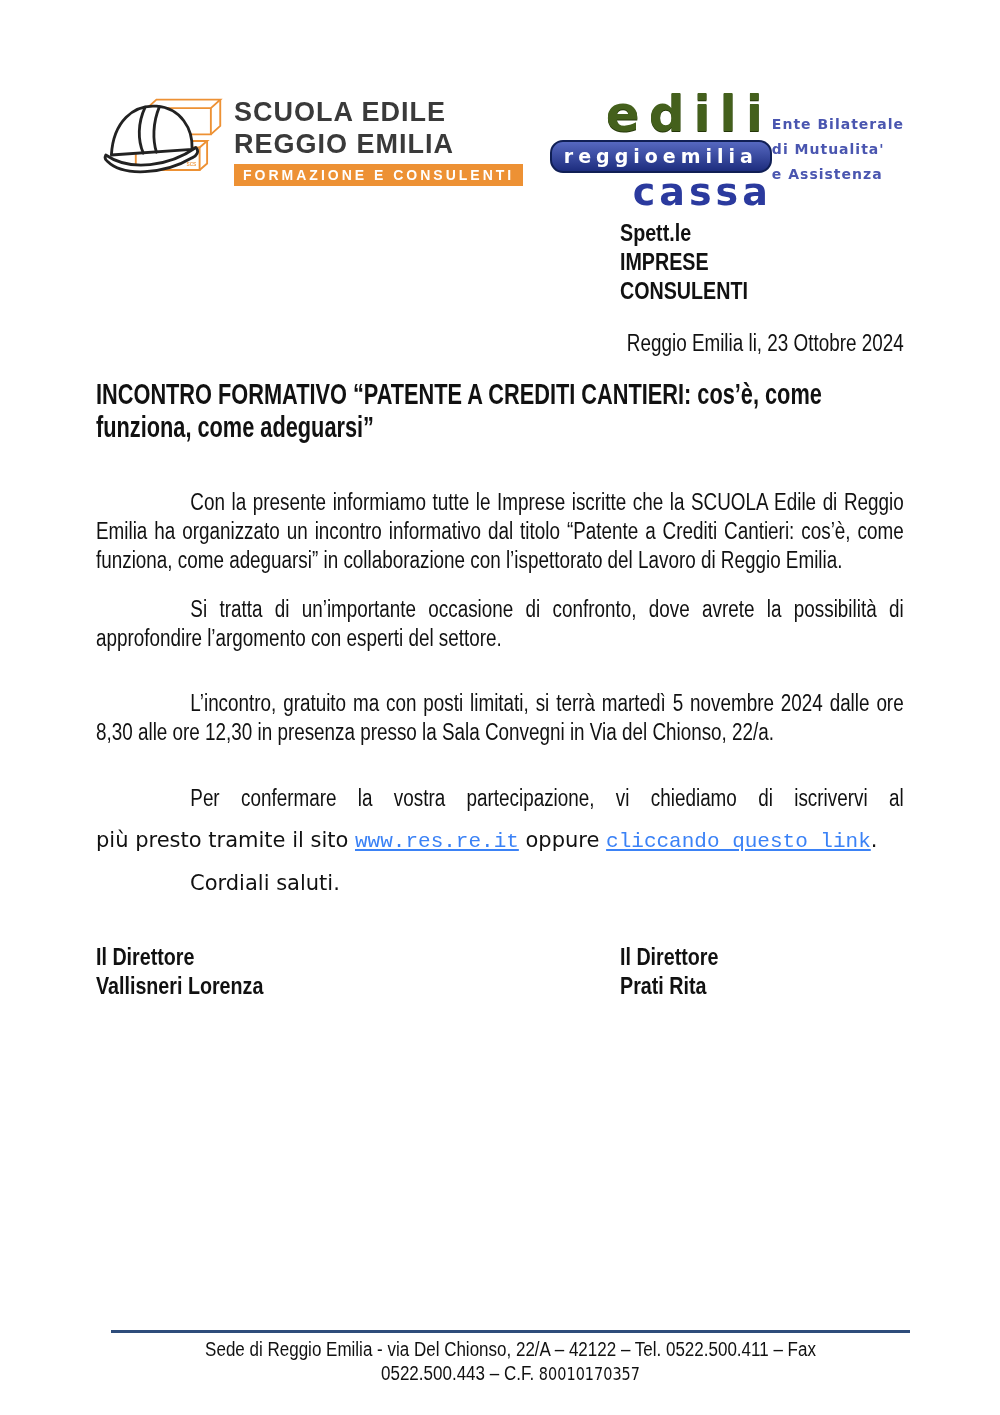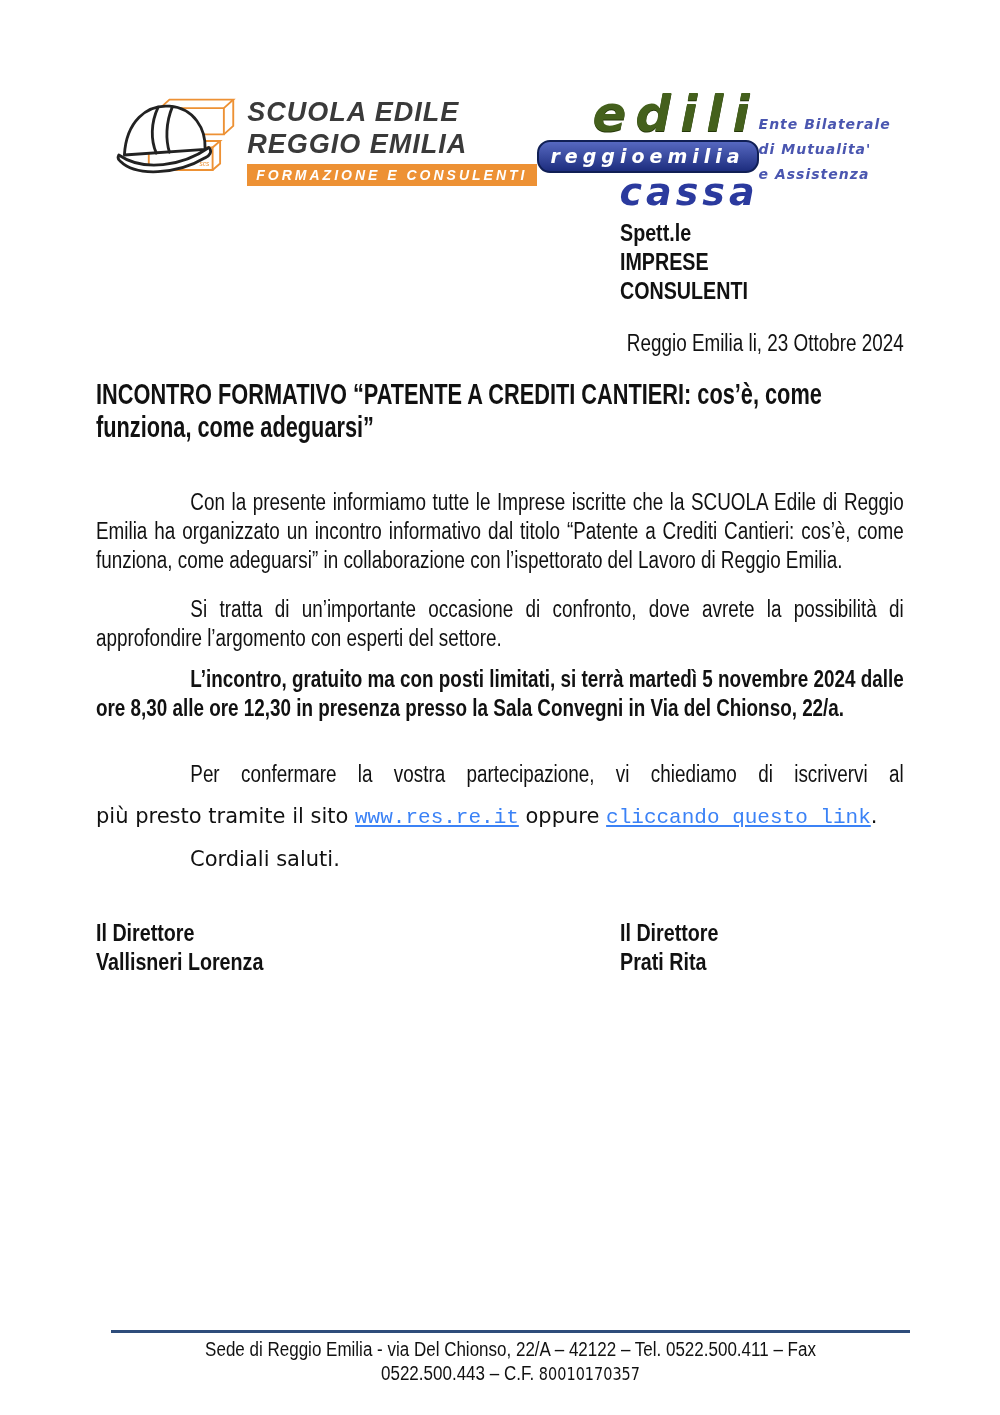--- a/index.html
+++ b/index.html
@@ -12,21 +12,21 @@
     overflow: hidden;
   }
   .content { padding: 90px 96px 0 96px; }
 
   
   .cond   { transform: scaleX(0.82); transform-origin: 0 0; width: 121.9%; }
   .cond-h { transform: scaleX(0.75); transform-origin: 0 0; width: 133.3%; }
   .cond-c { transform: scaleX(0.85); transform-origin: 50% 50%; }
 
   
-  .header { display: flex; justify-content: center; align-items: flex-start; height: 108px; font-style: italic; }
+  .header { display: flex; justify-content: space-between; align-items: flex-start; height: 108px; }
   .logo-left { display: flex; align-items: flex-start; gap: 10px; margin-left: 6px; }
   .logo-left-text { padding-top: 6px; }
   .logo-title { font-size: 27px; line-height: 32px; color: #3a3a3a; letter-spacing: 1px; font-weight: 600; }
   .logo-banner { margin-top: 4px; display: inline-block; background: #ED9134; color: #ffffff;
                  font-size: 14px; letter-spacing: 3px; padding: 3px 9px; font-weight: 600; }
   .logo-right { display: flex; align-items: flex-start; }
   .edili-stack { display: flex; flex-direction: column; align-items: flex-end; }
   .edili-word { font-family: "DejaVu Sans", sans-serif; font-weight: bold; font-size: 50px; line-height: 48px;
                 color: #44601C; letter-spacing: 9px; text-shadow: 0 1px 0 #243608; }
   .re-pill { margin-top: 2px; background: linear-gradient(180deg,#5668c0,#1d2d7e);
@@ -39,21 +39,21 @@
              font-weight: bold; font-size: 14px; line-height: 25px; letter-spacing: 1px; white-space: nowrap; }
 
   
   .recipient { margin-left: 524px; margin-top: 20px; font-weight: bold; font-size: 24px; line-height: 29px; }
   .dateline  { margin-top: 24px; font-size: 23px; line-height: 29px; text-align: right; }
   .subject   { margin-top: 20px; font-weight: bold; font-size: 29px; line-height: 33px; }
   .para { font-size: 23px; line-height: 29px; text-align: justify; }
   .indent { text-indent: 115px; }
   .p1 { margin-top: 44px; }
   .p2 { margin-top: 20px; }
-  .p3 { margin-top: 12px; font-weight: bold; }
+  .p3 { margin-top: 36px; }
   .p4 { margin-top: 30px; }
   .p4-line1 { font-size: 23px; line-height: 42px; text-align: justify; text-align-last: justify; text-indent: 115px; }
   .p4-line2 { font-family: "DejaVu Sans", sans-serif; font-size: 21px; line-height: 42px; }
   a.doclink { color: #3b82f6; text-decoration: underline; cursor: pointer; font-family: Liberation Mono, monospace; }
   .closing { margin-top: 6px; font-family: "DejaVu Sans", sans-serif; font-size: 21px; line-height: 29px; padding-left: 94px; }
 
   .signatures { margin-top: 44px; display: flex; align-items: flex-end; }
   .sig-left  { flex: 0 0 524px; }
   .sig-right { flex: 1; }
   .sig-role, .sig-name { font-weight: bold; font-size: 24px; line-height: 29px; }

